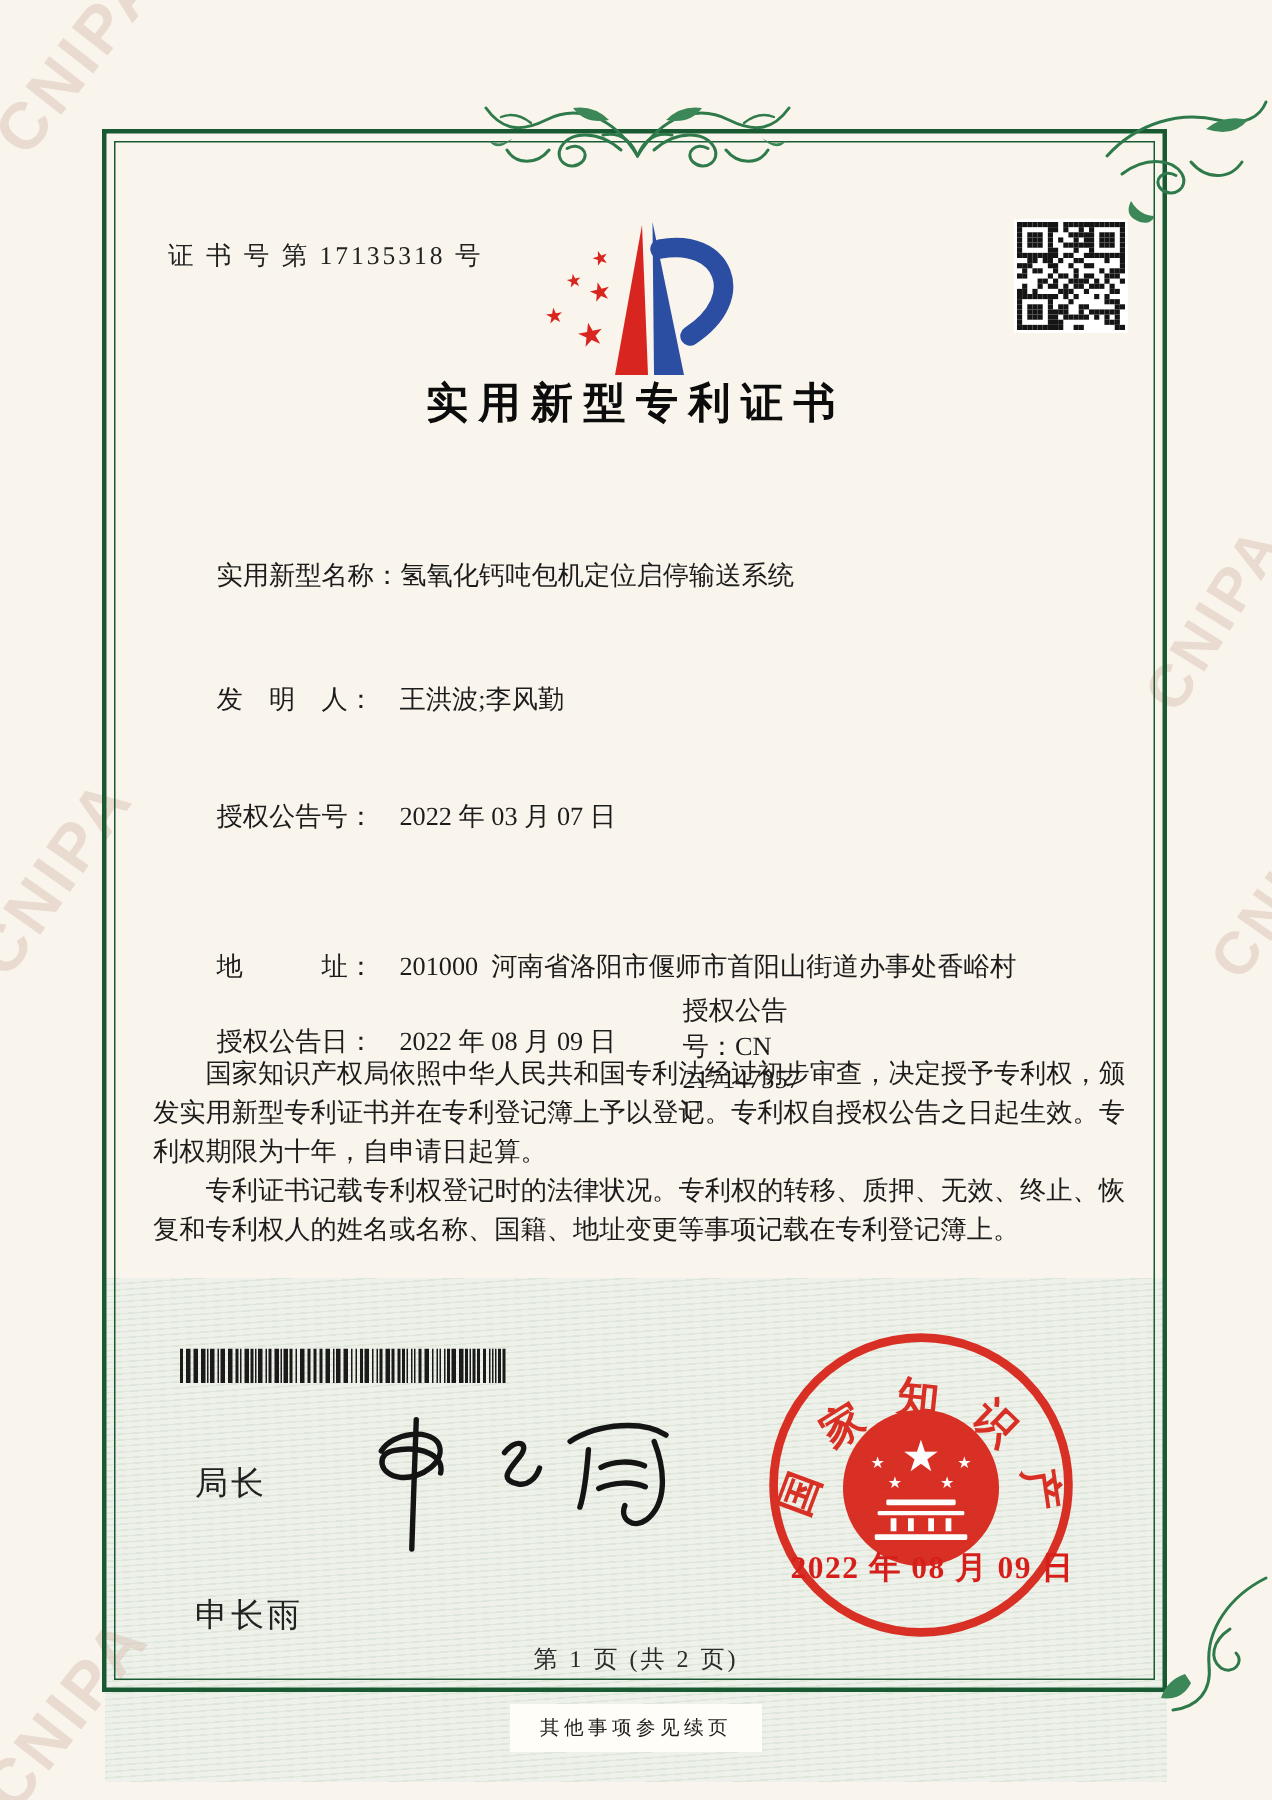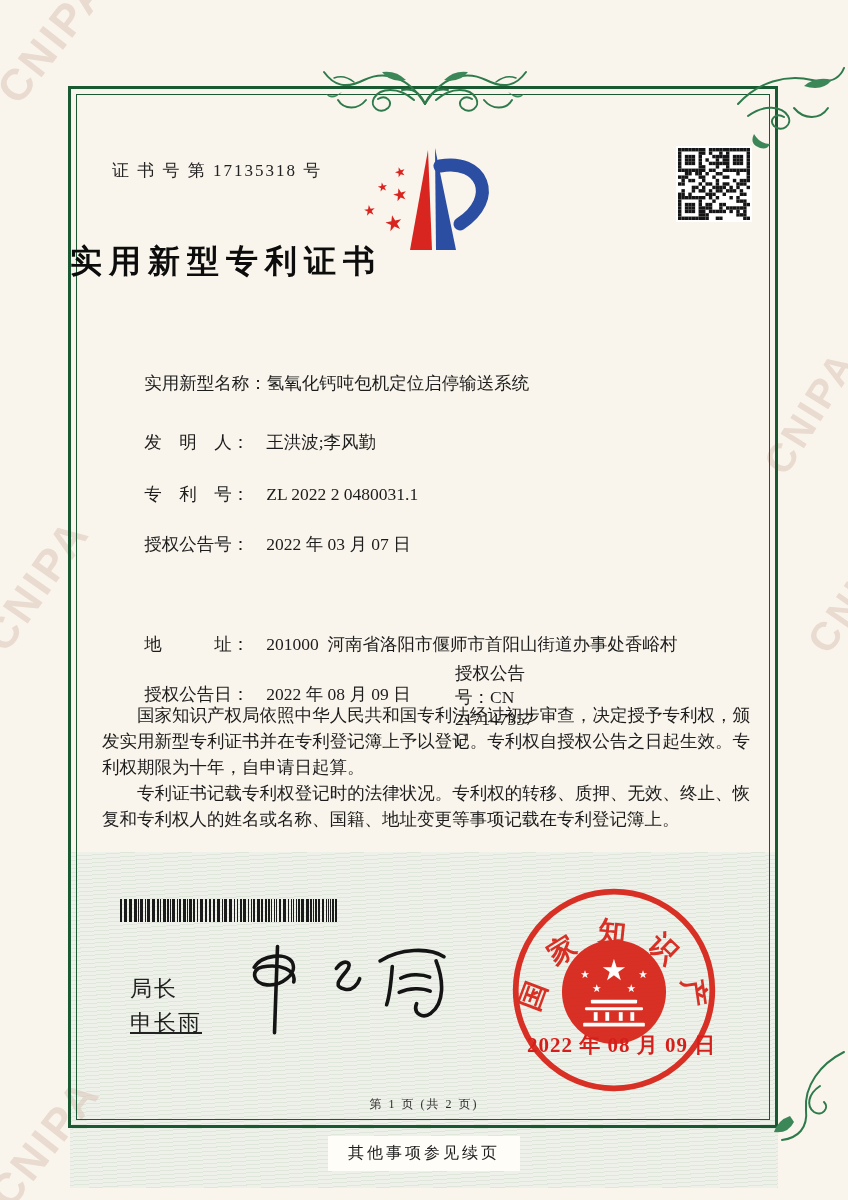--- a/index.html
+++ b/index.html
@@ -23,41 +23,41 @@
       color:#dcc6ba;opacity:.55;letter-spacing:3px;transform-origin:center;white-space:nowrap;z-index:0;}
   .wm1{left:-22px;top:14px;font-size:44px;transform:rotate(-52deg);}
   .wm2{left:742px;top:390px;font-size:40px;transform:rotate(-58deg);}
   .wm3{left:-38px;top:560px;font-size:44px;transform:rotate(-55deg);}
   .wm4{left:788px;top:570px;font-size:40px;transform:rotate(-55deg);}
   .wm5{left:-30px;top:1118px;font-size:44px;transform:rotate(-52deg);}
   .content{position:absolute;inset:0;z-index:2;}
   .cert-no{position:absolute;left:112px;top:159px;font-size:17px;letter-spacing:2px;color:#222;white-space:pre-wrap;}
   .qr{position:absolute;left:676px;top:146px;width:76px;height:76px;background:#fff;padding:2px;box-sizing:border-box;}
   .logo{position:absolute;left:348px;top:140px;width:158px;height:118px;}
-  .doc-title{position:absolute;left:70px;top:240px;width:708px;text-align:left;
-    font-size:32px;font-weight:bold;letter-spacing:7px;color:#0c0c0c;}
+  .doc-title{position:absolute;left:70px;top:250px;width:708px;text-align:center;
+    font-size:28px;font-weight:bold;letter-spacing:7px;color:#0c0c0c;}
   .row{position:absolute;left:118px;font-size:17.5px;white-space:pre-wrap;}
   .row .lab{display:inline-block;min-width:122px;}
-  .r1{top:350px;text-align:right;} .r2{top:409px;} .r3{top:461px;} .r4{top:511px;} .r5{top:561px;} .r6{top:611px;} .r7{top:661px;}
+  .r1{top:350px;text-align:right;} .r2{top:433px;} .r3{top:461px;} .r4{top:511px;} .r5{top:561px;} .r6{top:611px;} .r7{top:661px;}
   .pair2{position:absolute;left:337px;top:0;white-space:pre-wrap;}
   .paras{position:absolute;left:102px;top:702px;width:648px;text-align:justify;
     font-size:17.5px;line-height:26px;}
   .paras p{margin:0;text-indent:2em;}
   .barcode{position:absolute;left:120px;top:899px;width:222px;height:23px;}
   .signer{position:absolute;left:130px;font-family:"Liberation Sans","DejaVu Sans",sans-serif;
     font-size:22px;letter-spacing:2px;color:#222;}
-  .signer.t{top:974px;} .signer.n{top:1008px;text-decoration:underline;}
+  .signer.t{top:974px;} .signer.n{top:1062px;}
   .signature{position:absolute;left:233px;top:938px;width:235px;height:100px;}
   .seal{position:absolute;left:508px;top:884px;width:212px;height:212px;opacity:.95;}
   .seal-date{position:absolute;left:527px;top:1031px;font-size:21px;font-weight:bold;
     color:#d61f1a;letter-spacing:1px;z-index:3;white-space:pre-wrap;}
   .pageinfo{position:absolute;left:70px;top:1096px;width:708px;text-align:center;
-    font-size:12px;letter-spacing:2px;color:#2a2a2a;}
+    font-size:16px;letter-spacing:2px;color:#2a2a2a;}
   .notewrap{position:absolute;left:70px;top:1136px;width:708px;text-align:center;z-index:3;}
-  .notewrap span{display:inline-block;background:#fffdf8;padding:7px 20px;font-size:16px;letter-spacing:3px;color:#1d1d1d;}
+  .notewrap span{display:inline-block;background:#fffdf8;padding:7px 20px;font-size:13px;letter-spacing:3px;color:#1d1d1d;}
   .orn{position:absolute;z-index:1;}
   .orn-topcenter{left:318px;top:58px;width:214px;height:66px;}
   .orn-topright{left:734px;top:64px;width:112px;height:102px;}
   .orn-bottomright{left:760px;top:1046px;width:88px;height:98px;}
 </style>
 </head>
 <body>
 
 <div class="page">
 
@@ -364,23 +364,20 @@
     </svg>
 
     <div class="doc-title">实用新型专利证书</div>
 
     <div class="row r1">
       <span class="lab">实用新型名称：</span><span class="val">氢氧化钙吨包机定位启停输送系统</span>
     </div>
     <div class="row r2">
       <span class="lab">发　明　人：</span><span class="val">王洪波;李风勤</span>
     </div>
-    <div class="row r3">
-      <span class="lab">专　利　号：</span><span class="val">ZL 2022 2 0480031.1</span>
-    </div>
     <div class="row r4">
       <span class="lab">授权公告号：</span><span class="val">2022 年 03 月 07 日</span>
     </div>
     <div class="row r6">
       <span class="lab">地　　　址：</span><span class="val">201000  河南省洛阳市偃师市首阳山街道办事处香峪村</span>
     </div>
     <div class="row r7">
       <span class="lab">授权公告日：</span><span class="val">2022 年 08 月 09 日</span>
       <span class="pair2"><span>授权公告号：</span><span>CN 217147357 U</span></span>
     </div>

